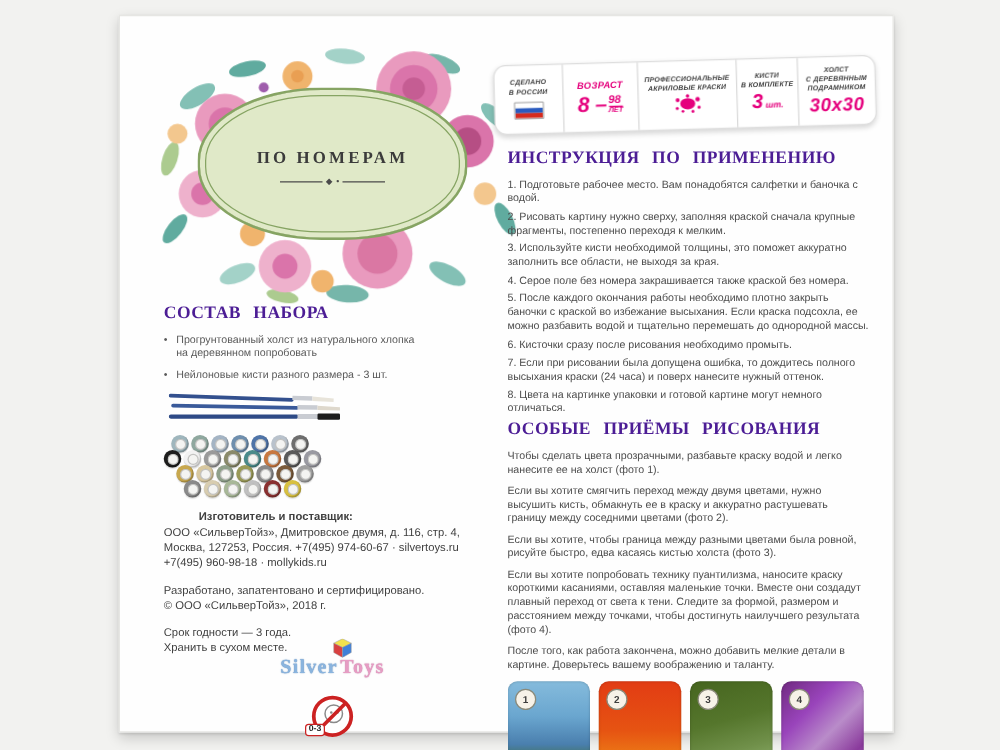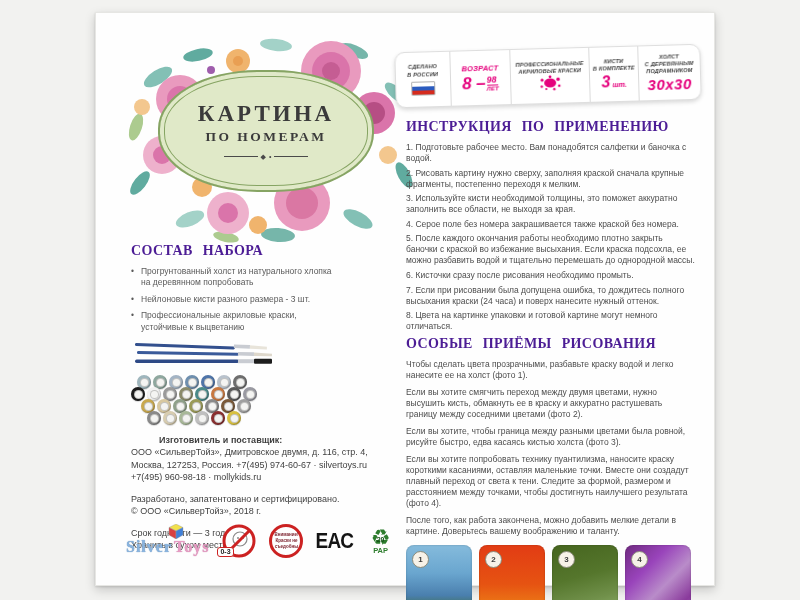--- a/index.html
+++ b/index.html
@@ -74,21 +74,21 @@
   .pots{margin:2px 0 0 0;}
   .pot-row{display:flex;margin-top:-2px;}
   .pot{width:14px;height:14px;border-radius:50%;display:inline-flex;align-items:center;justify-content:center;
     margin-right:2px;box-shadow:inset -1px -1px 1px rgba(0,0,0,.25), 0 1px 1px rgba(0,0,0,.15);}
   .pot i{width:7px;height:7px;border-radius:50%;background:#f4f4f2;border:1px solid rgba(0,0,0,.2);display:block;}
   .mfr{margin-top:9px;font-size:9px;line-height:1.35;color:#3f3f3f;}
   .mfr-heading{font-weight:700;padding-left:28px;}
   .mfr-note{margin-top:10px;font-size:9px;line-height:1.35;color:#3f3f3f;}
 
   
-  .footer-logos{position:absolute;left:30px;top:500px;width:280px;height:56px;display:flex;align-items:center;gap:12px;}
+  .footer-logos{position:absolute;left:30px;top:500px;width:280px;height:56px;display:flex;align-items:center;gap:12px;flex-direction:column;}
   .silvertoys{position:relative;display:flex;align-items:flex-end;gap:2px;padding-top:12px;}
   .st-silver{font-family:"Liberation Serif",serif;font-weight:800;font-size:16px;color:#8ab4de;
     text-shadow:0 0 1px #5580b0;letter-spacing:1px;}
   .st-toys{font-family:"Liberation Serif",serif;font-weight:800;font-size:16px;color:#e79cc4;
     text-shadow:0 0 1px #b56a94;letter-spacing:1px;}
   .st-cube{position:absolute;left:42px;top:-2px;}
   .prohib{position:relative;width:36px;height:36px;}
   .prohib svg{display:block;}
   .age-tag{position:absolute;left:-4px;bottom:2px;background:#fff;border:1px solid #cc2222;border-radius:3px;
     font-size:7px;font-weight:800;color:#222;padding:0 2px;line-height:1.2;}
@@ -157,21 +157,20 @@
         <circle cx="282" cy="140" r="9" fill="#f3c488"></circle>
         <circle cx="152" cy="210" r="9" fill="#f0b066"></circle>
         <circle cx="36" cy="92" r="8" fill="#f3c488"></circle>
 
         <circle cx="258" cy="122" r="6" fill="#9a55a8"></circle>
         <circle cx="246" cy="132" r="4" fill="#8e4a9e"></circle>
         <circle cx="105" cy="55" r="4" fill="#9a55a8"></circle>
       </g>
     </svg>
     <div class="plaque">
-      <div class="plaque-line1">КАРТИНА</div>
       <div class="plaque-line2">ПО НОМЕРАМ</div>
       <div class="ornament">
         <span class="orn-line"></span>
         <span class="orn-diamond">◆</span>
         <span class="orn-diamond">•</span>
         <span class="orn-line"></span>
       </div>
     </div>
   </div>
 
@@ -224,22 +223,20 @@
       <span class="badge-bignum canvas-size">30х30</span>
     </div>
   </div>
 
   <div class="left-col">
     <h2 class="sec-heading">СОСТАВ НАБОРА</h2>
     <ul class="comp-list">
       <li>Прогрунтованный холст из натурального хлопка
 на деревянном попробовать</li>
       <li>Нейлоновые кисти разного размера - 3 шт.</li>
-      <li>Профессиональные акриловые краски,
-устойчивые к выцветанию</li>
     </ul>
 
     <div class="brushes">
       <svg width="150" height="30" viewBox="0 0 150 30">
         <g>
           <rect x="0" y="2" width="100" height="3" rx="1.5" fill="#33508e" transform="rotate(2 0 2)"></rect>
           <rect x="99" y="3.5" width="16" height="3.6" fill="#c9ccd2" transform="rotate(2 99 3.5)"></rect>
           <path d="M115 4.2 L132 5.2 L132 8 L115 7.8 Z" fill="#e8e4da" transform="rotate(2 115 4.2)"></path>
           <rect x="2" y="10" width="102" height="3" rx="1.5" fill="#3a5a9a" transform="rotate(1 2 10)"></rect>
           <rect x="103" y="11" width="16" height="3.6" fill="#c9ccd2" transform="rotate(1 103 11)"></rect>

